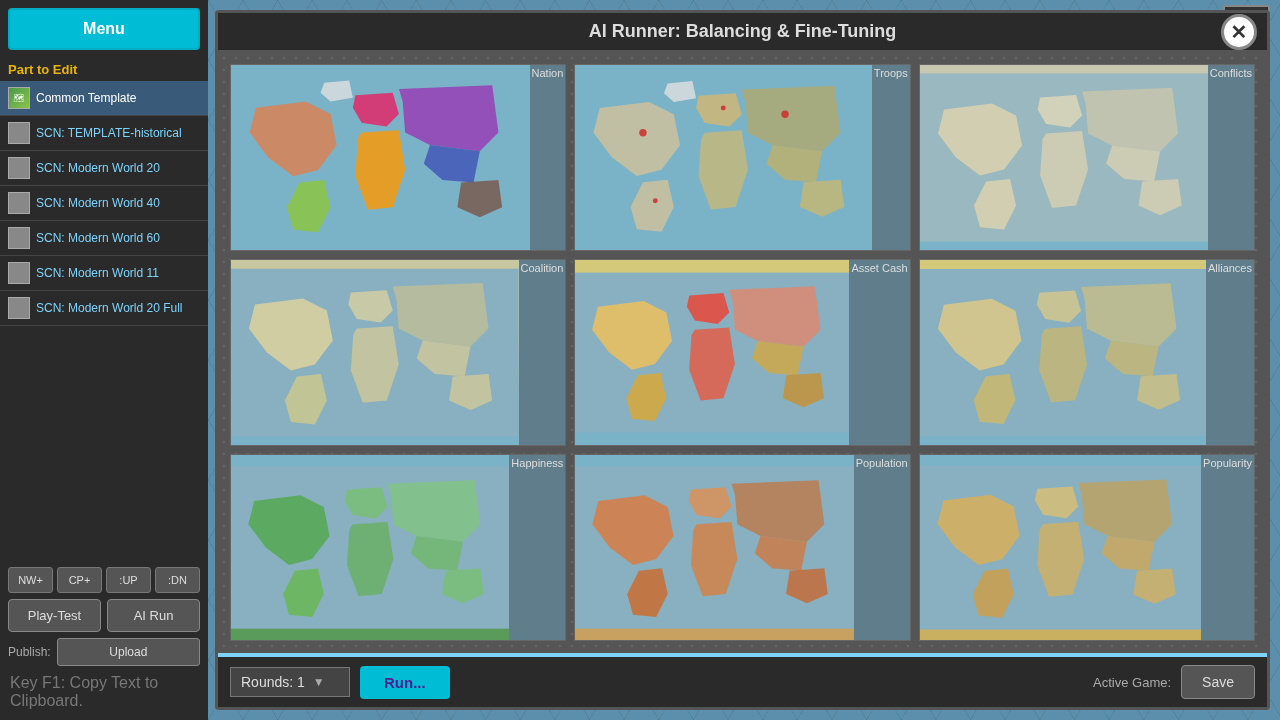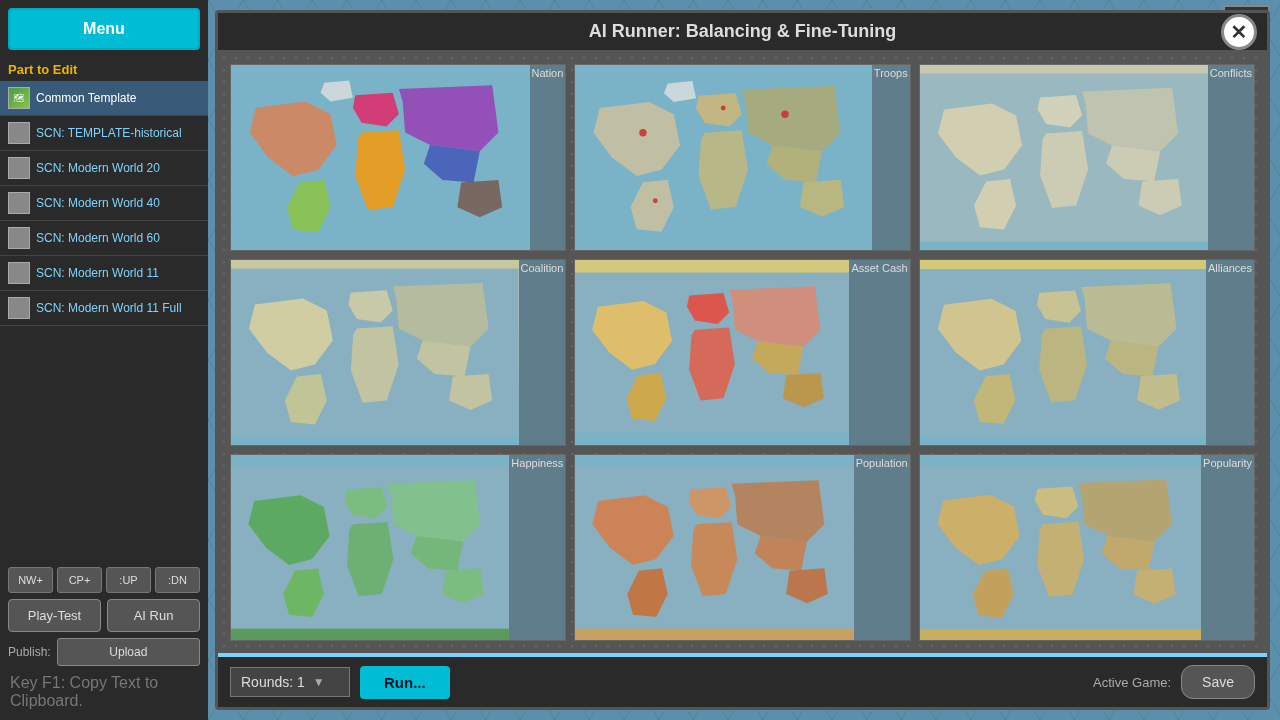--- a/index.html
+++ b/index.html
@@ -284,21 +284,21 @@
       min-width: 120px;
     }
 
     .rounds-arrow {
       color: #aaa;
       font-size: 12px;
     }
 
     .run-btn {
       background: #00bcd4;
-      color: #0f172a;
+      color: #4c1d95;
       font-size: 15px;
       font-weight: bold;
       padding: 8px 24px;
       cursor: pointer;
       border: none;
       border-radius: 4px;
     }
 
     .active-game-label {
       margin-left: auto;
@@ -306,21 +306,21 @@
       font-size: 13px;
     }
 
     .save-btn {
       background: #555;
       color: #ddd;
       font-size: 14px;
       padding: 8px 20px;
       cursor: pointer;
       border: 1px solid #888;
-      border-radius: 12px;
+      border-radius: 4px;
     }
 
     .score-badge {
       position: absolute;
       top: 5px;
       right: 10px;
       background: #333;
       color: #ffd700;
       font-size: 16px;
       font-weight: bold;
@@ -378,21 +378,21 @@
     <span>SCN: Modern World 60</span>
   </div>
 
   <div class="sidebar-item">
     <div class="sidebar-icon"></div>
     <span>SCN: Modern World 11</span>
   </div>
 
   <div class="sidebar-item">
     <div class="sidebar-icon"></div>
-    <span>SCN: Modern World 11 Full</span>
+    <span>SCN: Modern World 20 Full</span>
   </div>
 
   <div class="sidebar-bottom">
     <div class="action-buttons-row">
       <div class="action-btn">NW+</div>
       <div class="action-btn">CP+</div>
       <div class="action-btn">:UP</div>
       <div class="action-btn">:DN</div>
     </div>
     <div class="big-btn-row">

